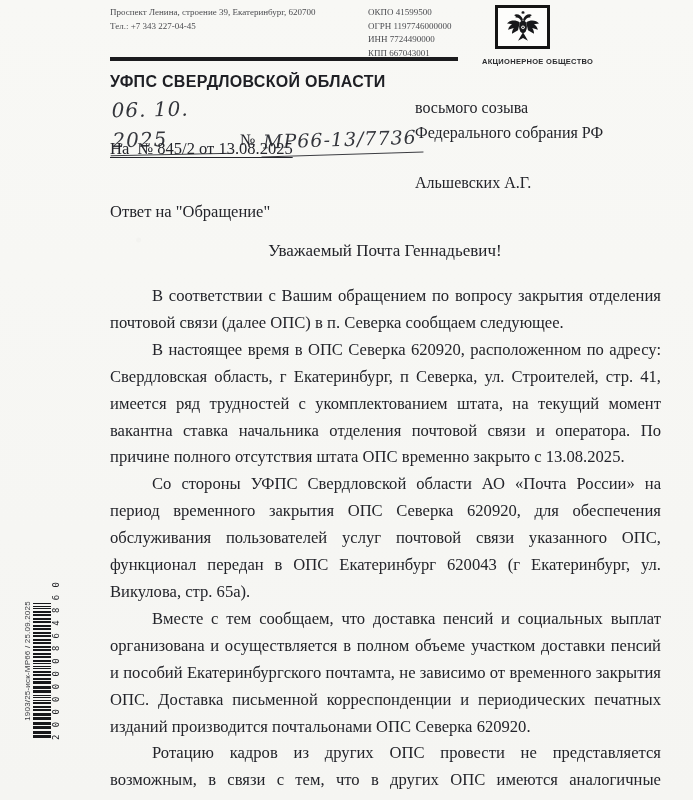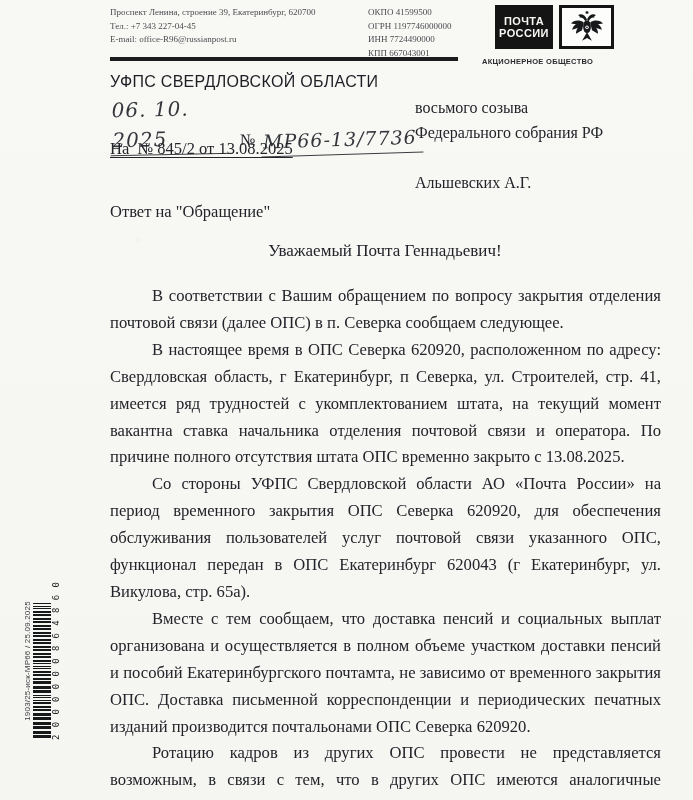--- a/index.html
+++ b/index.html
@@ -36,21 +36,21 @@
     display:flex;align-items:center;justify-content:center;
   }
   .company-type{
     position:absolute;left:482px;top:57px;width:150px;
     font-family:"Liberation Sans", sans-serif;font-weight:bold;
     font-size:7.5px;letter-spacing:0.3px;color:#2a2b2e;
   }
   .head-rule{position:absolute;left:110px;top:57px;width:348px;height:4px;background:#1c1c1e;}
   .org-title{
     position:absolute;left:110px;top:73px;
-    font-family:"Liberation Sans", sans-serif;font-weight:normal;
+    font-family:"Liberation Sans", sans-serif;font-weight:bold;
     font-size:16px;letter-spacing:0.3px;color:#1e1f24;
   }
   
   .ref-line{position:absolute;left:110px;top:94px;display:flex;align-items:flex-end;}
   .hand{
     font-family:"DejaVu Serif", serif;font-style:italic;
     color:#34363c;letter-spacing:1px;
   }
   .hw-date{
     display:inline-block;width:120px;border-bottom:1.5px solid #3c3d42;
@@ -103,35 +103,30 @@
   }
 </style>
 </head>
 <body>
 
 <div class="page">
 
   <div class="lh-address">
     <div>Проспект Ленина, строение 39, Екатеринбург, 620700</div>
     <div>Тел.: +7 343 227-04-45</div>
-    <div>E-mail: office-R96@russianpost.ru</div>
   </div>
 
   <div class="lh-codes">
     <div>ОКПО 41599500</div>
     <div>ОГРН 1197746000000</div>
     <div>ИНН 7724490000</div>
     <div>КПП 667043001</div>
   </div>
 
   <div class="lh-logo">
-    <div class="logo-box">
-      <span>ПОЧТА</span>
-      <span>РОССИИ</span>
-    </div>
     <div class="eagle-box">
       <svg width="38" height="32" viewBox="0 0 100 90">
         <g fill="#17181a">
           <rect x="46" y="2" width="8" height="5"></rect>
           <circle cx="50" cy="4" r="3"></circle>
           <path d="M50 24 C45 10 31 6 25 12 C29 13 31 16 29 19 C35 17 42 21 45 29 Z"></path>
           <path d="M50 24 C55 10 69 6 75 12 C71 13 69 16 71 19 C65 17 58 21 55 29 Z"></path>
           <ellipse cx="50" cy="44" rx="11" ry="18"></ellipse>
           <path d="M41 32 C29 24 12 26 5 35 L19 37 C12 41 10 46 8 53 L24 48 C20 54 19 59 19 64 L36 54 Z"></path>
           <path d="M59 32 C71 24 88 26 95 35 L81 37 C88 41 90 46 92 53 L76 48 C80 54 81 59 81 64 L64 54 Z"></path>

